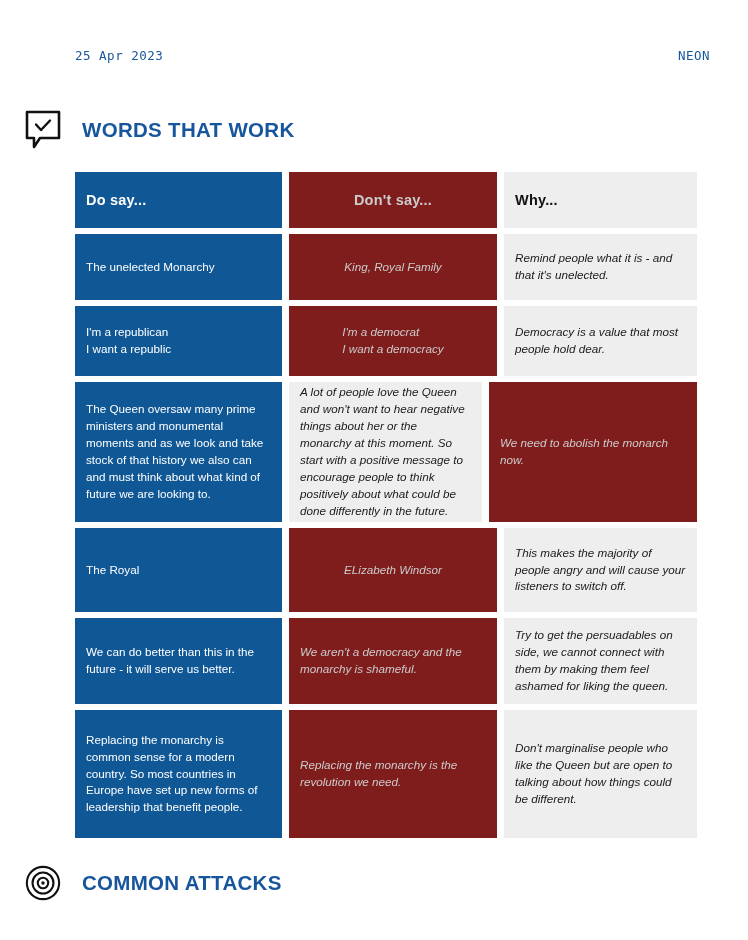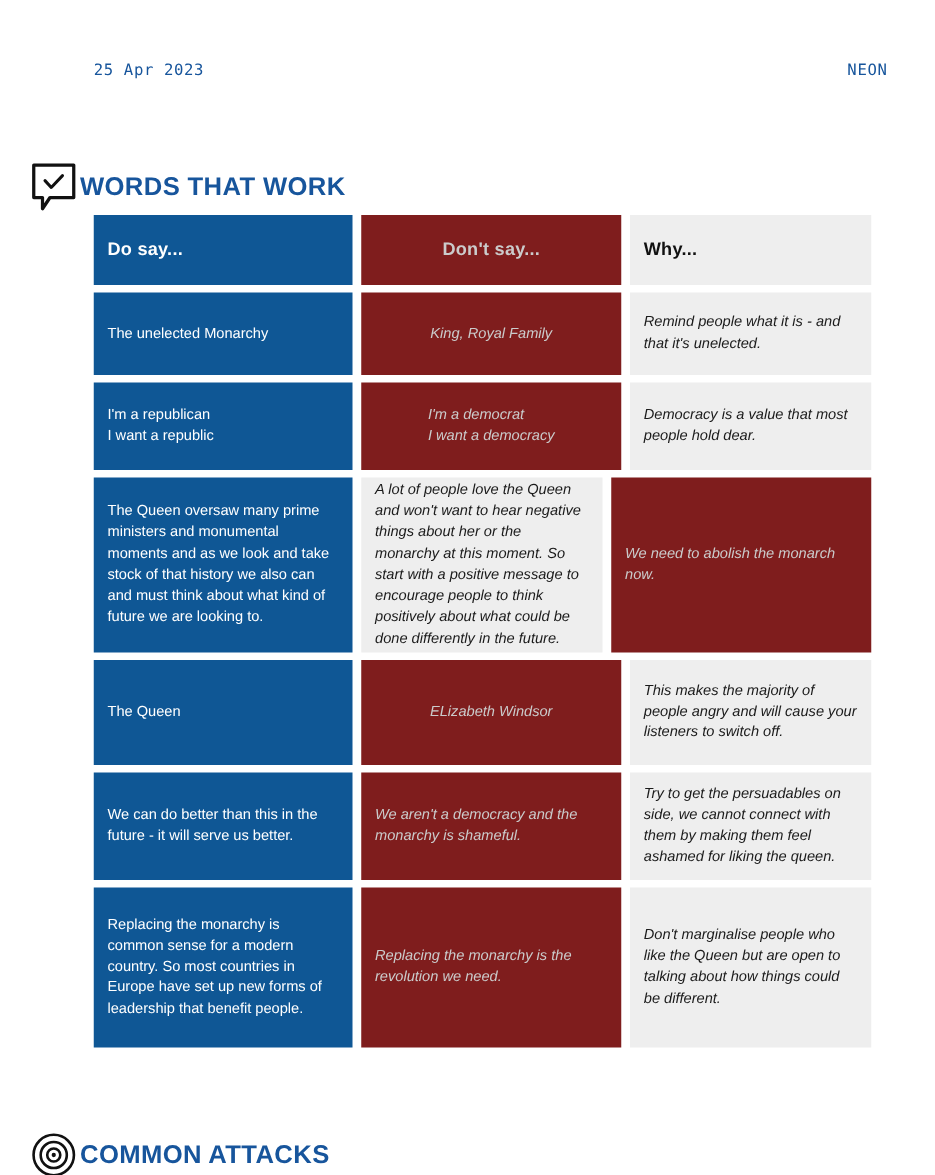--- a/index.html
+++ b/index.html
@@ -36,25 +36,24 @@
     letter-spacing: 0.5px;
     color: #17559c;
   }
 
   
   .section-head {
     position: absolute;
     left: 24px;
     display: flex;
     align-items: center;
-    gap: 2px;
-    margin-top: 20px;
+    gap: 20px;
   }
   .section-head.words { top: 110px; }
-  .section-head.attacks { top: 884px; }
+  .section-head.attacks { top: 863px; }
 
   .section-icon {
     width: 38px;
     height: 40px;
     flex: 0 0 auto;
     display: block;
   }
   .section-title {
     font-family: "Liberation Sans", sans-serif;
     font-size: 20.5px;
@@ -186,21 +185,21 @@
       <div class="cell c-why">
         <span class="txt">A lot of people love the Queen and won't want to hear negative things about her or the monarchy at this moment. So start with a positive message to encourage people to think positively about what could be done differently in the future.</span>
       </div>
       <div class="cell c-dont">
         <span class="txt">We need to abolish the monarch now.</span>
       </div>
     </div>
 
     <div class="trow r4">
       <div class="cell c-do">
-        <span class="txt">The Queen</span>
+        <span class="txt">The Royal</span>
       </div>
       <div class="cell c-dont">
         <span class="txt">ELizabeth Windsor</span>
       </div>
       <div class="cell c-why">
         <span class="txt">This makes the majority of people angry and will cause your listeners to switch off.</span>
       </div>
     </div>
 
     <div class="trow r5">

